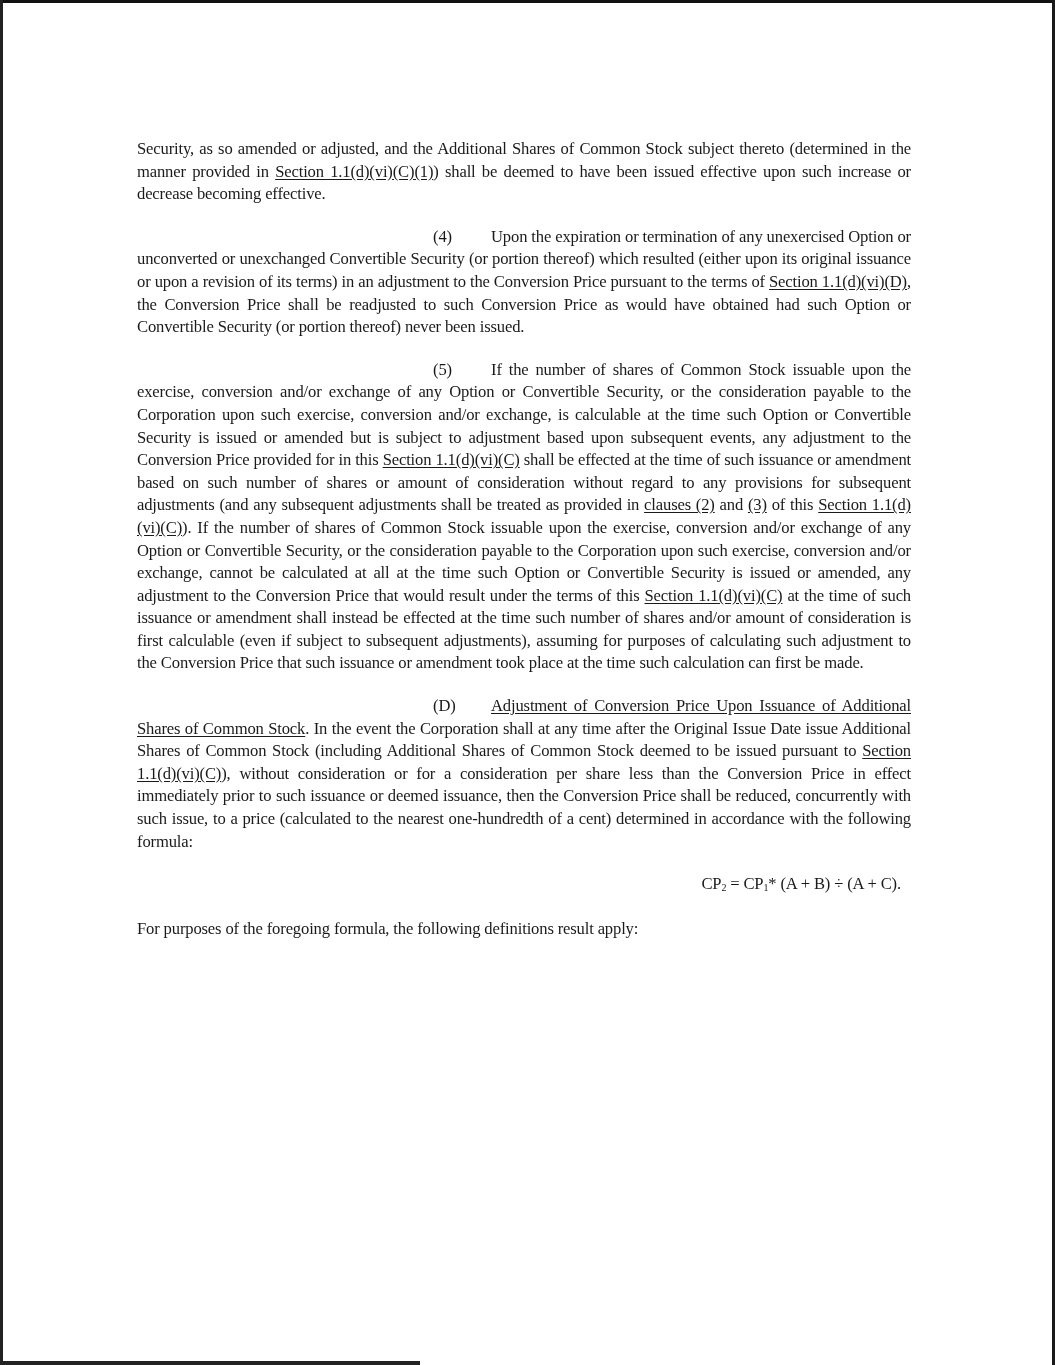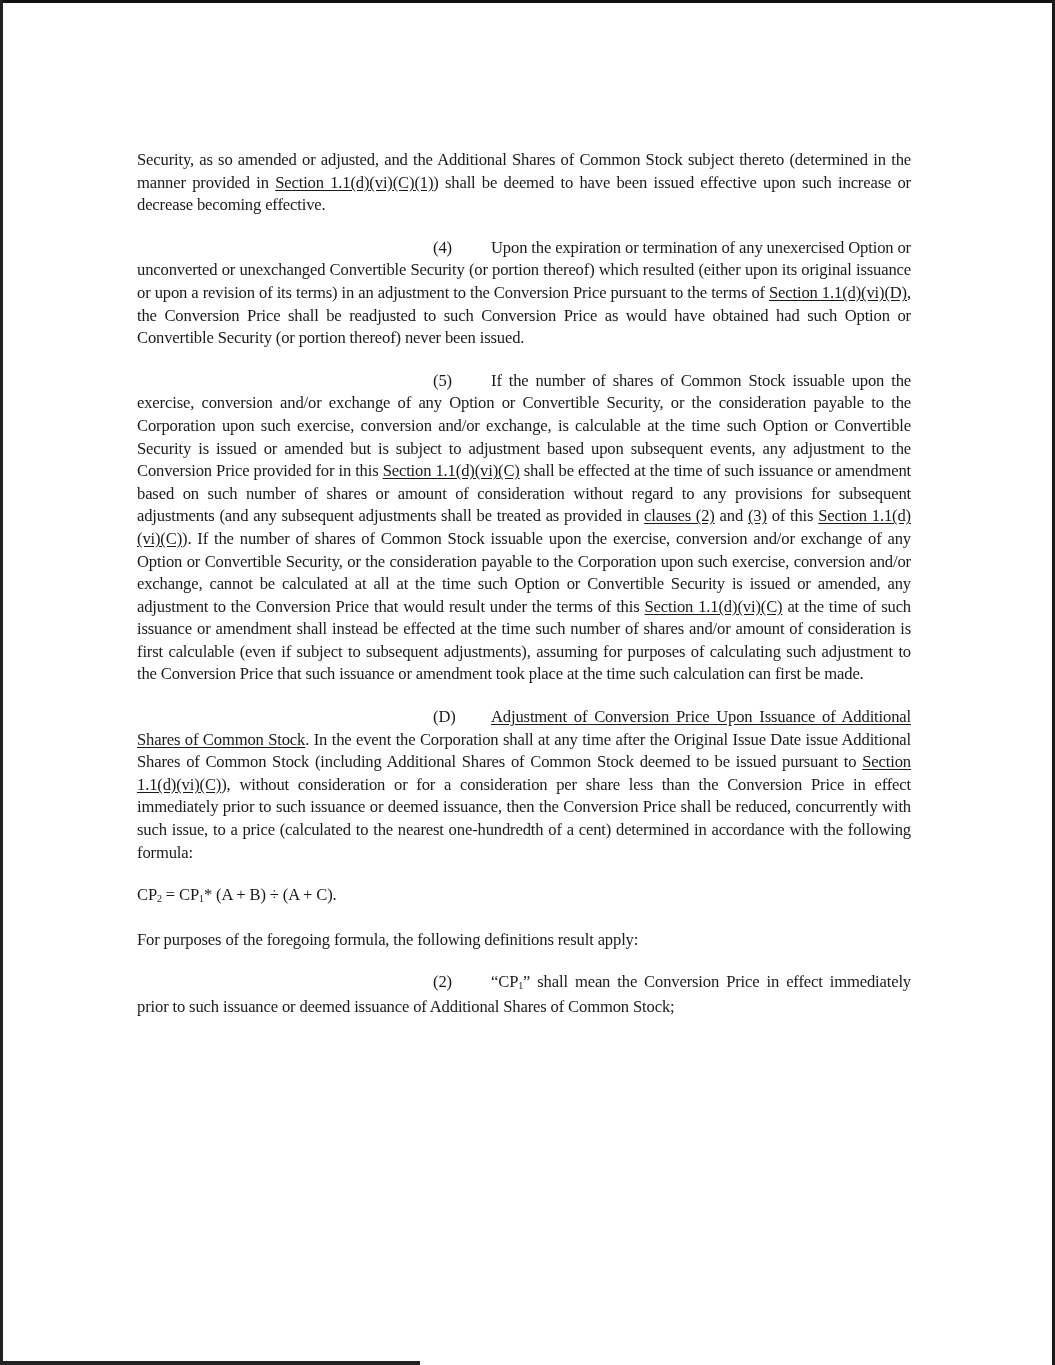--- a/index.html
+++ b/index.html
@@ -7,28 +7,28 @@
       width: 1055px; height: 1365px; position: relative; overflow: hidden;
       background: #ffffff;
       font-family: "Liberation Serif", "DejaVu Serif", serif;
       color: #1a1a1a;
     }
     .edge-top { position: absolute; left: 0; top: 0; width: 1055px; height: 3px; background: #111; }
     .edge-left { position: absolute; left: 0; top: 0; width: 3px; height: 1365px; background: #222; }
     .edge-right { position: absolute; right: 0; top: 0; width: 3px; height: 1365px; background: #1a1a1a; }
     .edge-bottom { position: absolute; left: 0; bottom: 0; width: 420px; height: 4px; background: #222; }
     .page {
-      position: absolute; left: 137px; top: 149px; width: 774px;
+      position: absolute; left: 137px; top: 138px; width: 774px;
       font-size: 16.6px; line-height: 22.6px; letter-spacing: -0.15px;
     }
     p { margin: 0 0 20px 0; text-align: justify; }
     .indent { text-indent: 296px; }
     .u { text-decoration: underline; text-underline-offset: 2px; }
     .num { display: inline-block; width: 58px; text-indent: 0; }
-    .formula { text-align: left; margin: 0 0 20px 0; padding-right: 10px; }
+    .formula { text-align: right; margin: 0 0 20px 0; padding-right: 10px; }
     sub { font-size: 10px; vertical-align: baseline; position: relative; top: 2px; }
   </style>
 </head>
 <body>
 
 <div class="edge-top"></div>
 <div class="edge-left"></div>
 <div class="edge-right"></div>
 <div class="edge-bottom"></div>
 
@@ -50,17 +50,14 @@
     <span class="num">(D)</span><span class="u">Adjustment of Conversion Price Upon Issuance of Additional Shares of Common Stock</span><span>. In the event the Corporation shall at any time after the Original Issue Date issue Additional Shares of Common Stock (including Additional Shares of Common Stock deemed to be issued pursuant to </span><span class="u">Section 1.1(d)(vi)(C)</span><span>), without consideration or for a consideration per share less than the Conversion Price in effect immediately prior to such issuance or deemed issuance, then the Conversion Price shall be reduced, concurrently with such issue, to a price (calculated to the nearest one-hundredth of a cent) determined in accordance with the following formula:</span>
   </p>
 
   <p class="formula">
     <span>CP</span><sub>2</sub><span> = CP</span><sub>1</sub><span>* (A + B) ÷ (A + C).</span>
   </p>
 
   <p>For purposes of the foregoing formula, the following definitions result apply:</p>
 
 
-  <p class="indent">
-    <span class="num">(2)</span><span>“CP</span><sub>1</sub><span>” shall mean the Conversion Price in effect immediately prior to such issuance or deemed issuance of Additional Shares of Common Stock;</span>
-  </p>
 
 </div>
 
 </body></html>

